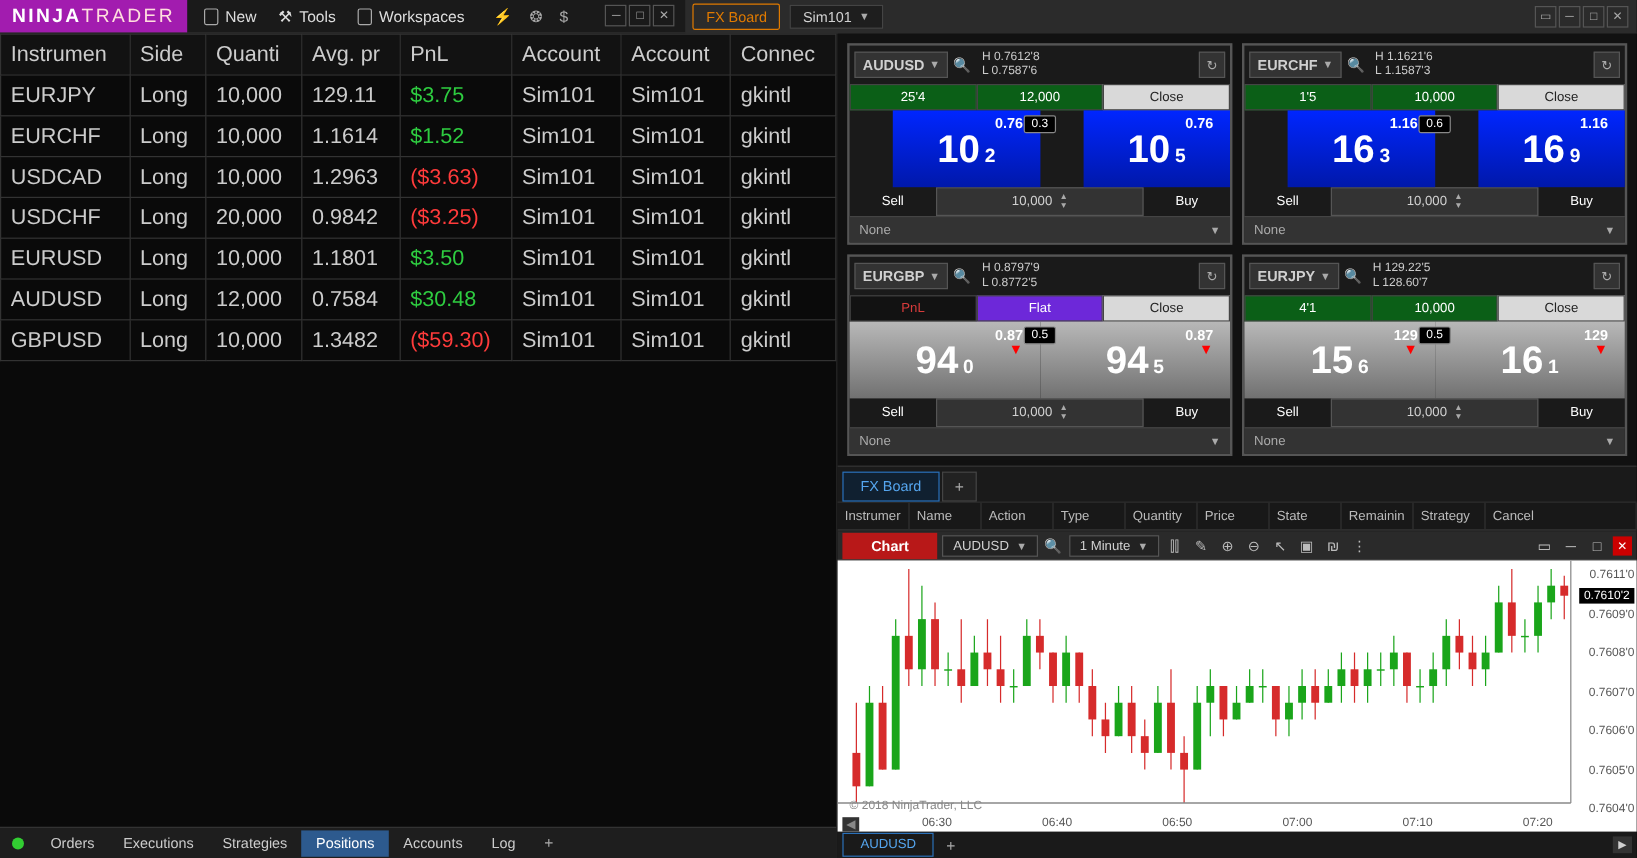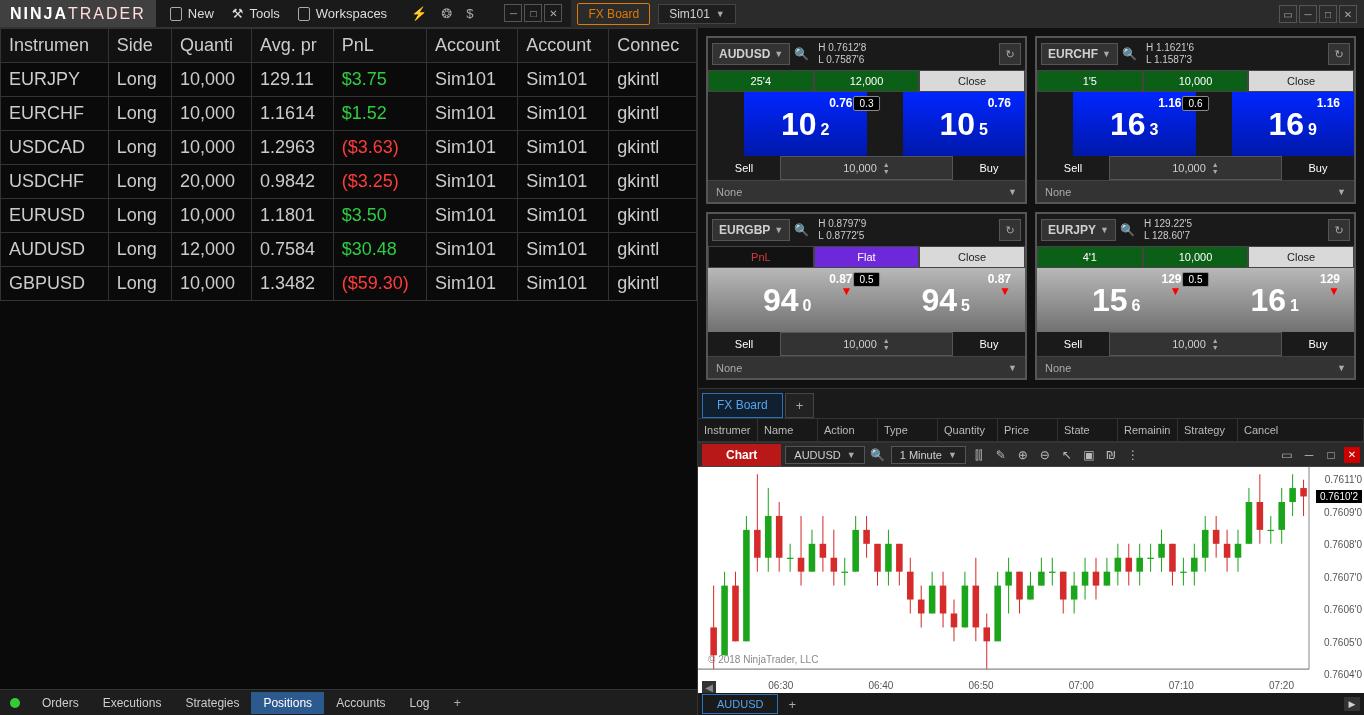--- a/index.html
+++ b/index.html
@@ -1,18 +1,18 @@
 <!DOCTYPE html>
 <html><head>
 <meta charset="utf-8">
 <style>
 * { margin:0; padding:0; box-sizing:border-box; font-family:Arial,Helvetica,sans-serif; }
 html, body { width:1364px; height:715px; background:#0a0a0a; color:#d0d0d0; overflow:hidden; font-size:13px; }
 .topbar { display:flex; height:28px; background:#1a1a1a; border-bottom:1px solid #333; align-items:stretch; }
-.logo { display:flex; align-items:center; background:#404040; color:#fff; font-weight:bold; font-family:'Arial Narrow',Arial; padding:0 10px; letter-spacing:2px; font-size:16px; }
+.logo { display:flex; align-items:center; background:#a21caf; color:#fff; font-weight:bold; font-family:'Arial Narrow',Arial; padding:0 10px; letter-spacing:2px; font-size:16px; }
 .logo .light { color:#ffdede; font-weight:normal; }
 .menu { display:flex; align-items:center; gap:18px; padding:0 14px; }
 .menu-item { display:flex; align-items:center; gap:6px; color:#ddd; cursor:pointer; font-size:13px; }
 .menu-item .mico { width:12px; height:14px; display:inline-block; border:1px solid #aaa; border-radius:2px; }
 .menu-icons { display:flex; align-items:center; gap:14px; padding:0 10px; color:#aaa; }
 .winctrl { margin-left:auto; display:flex; }
 .wbtn { width:18px; height:18px; border:1px solid #555; margin:4px 1px; display:flex; align-items:center; justify-content:center; font-size:10px; color:#aaa; cursor:pointer; }
 
 .panel-titlebar { display:flex; align-items:center; background:#2b2b2b; height:28px; padding:0 6px; gap:8px; border-bottom:1px solid #444;}
 .panel-titlebar .ptab { background:#444; padding:3px 10px; border-radius:2px; font-size:12px; color:#fff;}
@@ -80,21 +80,21 @@
 .chart-panel { flex:1; display:flex; flex-direction:column; border-top:1px solid #333;}
 .chart-tb { display:flex; align-items:center; height:24px; background:#2a2a2a; border-bottom:1px solid #444; gap:4px; padding:0 4px;}
 .chart-tb .ct-title { background:#b81818; color:#fff; padding:4px 24px; font-size:12px; font-weight:bold;}
 .chart-tb .ct-sel { display:flex; align-items:center; gap:6px; background:#222; border:1px solid #555; padding:2px 8px; font-size:11px; cursor:pointer;}
 .chart-tb .ct-icon { width:18px; height:18px; display:flex; align-items:center; justify-content:center; color:#bbb; font-size:12px; cursor:pointer;}
 .ct-spacer { flex:1; }
 .ct-close { background:#c00; color:#fff; width:16px; height:16px; display:flex; align-items:center;justify-content:center; font-size:10px; cursor:pointer;}
 
 .chart-body { flex:1; background:#fff; position:relative; }
 .chart-svg { width:100%; height:100%; }
-.chart-copy { position:absolute; left:10px; bottom:28px; font-size:10px; color:#888; }
+.chart-copy { position:absolute; left:10px; bottom:16px; font-size:10px; color:#888; }
 .yaxis-label { position:absolute; right:2px; font-size:10px; color:#555; }
 .xaxis-label { position:absolute; bottom:2px; font-size:10px; color:#555; }
 .price-tag { position:absolute; right:2px; background:#000; color:#fff; font-size:10px; padding:1px 4px; }
 
 .chart-bottom-tabs { height:22px; background:#1a1a1a; display:flex; align-items:center; padding:0 4px; gap:2px;}
 .chart-bottom-tabs .cbtab{ padding:3px 14px; border:1px solid #2b70b8; color:#55a5ee; font-size:11px; cursor:pointer;}
 .chart-bottom-tabs .cbadd{ padding:3px 8px; color:#aaa; cursor:pointer;}
 .scroll-lr { margin-left:auto; display:flex; gap:1px;}
 .scroll-lr span{ width:16px;height:14px;background:#333;display:flex;align-items:center;justify-content:center;font-size:9px;cursor:pointer;}
 .scroll-hint{position:absolute; left:4px; bottom:0; font-size:10px; color:#888; display:flex; gap:2px;}

